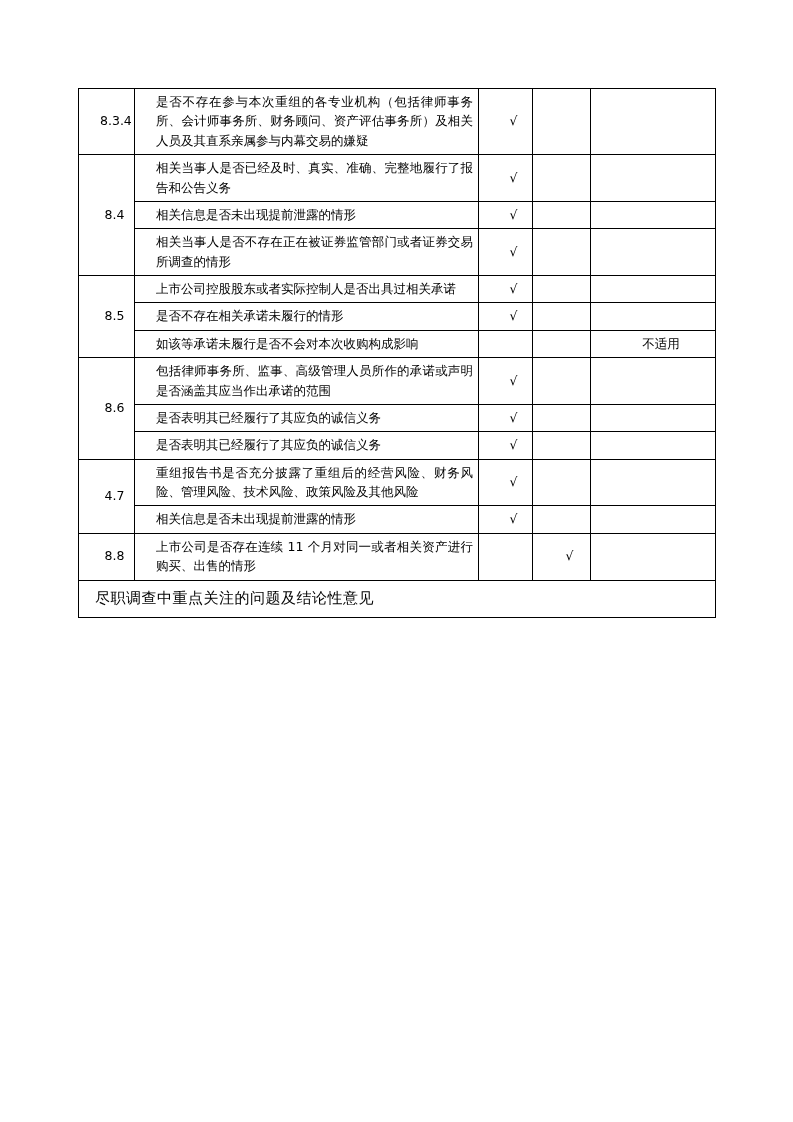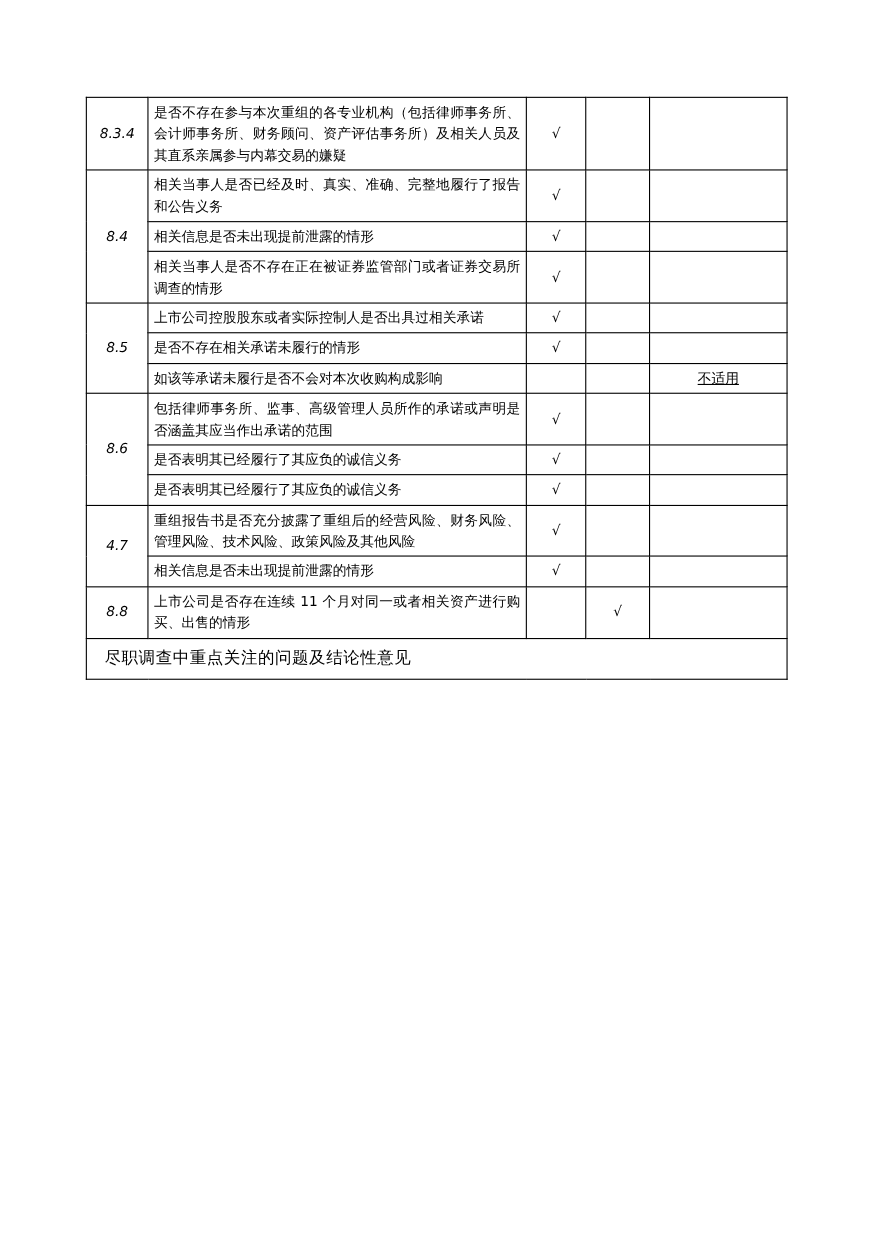--- a/index.html
+++ b/index.html
@@ -29,52 +29,50 @@
     width: 637px;
   }
   table.checklist {
     border-collapse: collapse;
     width: 637px;
     table-layout: fixed;
   }
   table.checklist td {
     border: 1px solid #000000;
     vertical-align: middle;
-    padding: 3px 5px 4px 5px;
+    padding: 3px 5px 4px 21px;
     font-size: 12.5px;
     line-height: 1.55;
     font-family: "DejaVu Sans", "Liberation Sans", sans-serif;
   }
   col.c-num { width: 56px; }
   col.c-item { width: 344px; }
   col.c-yes { width: 54px; }
   col.c-no { width: 58px; }
   col.c-na { width: 125px; }
 
   td.num {
     text-align: center;
     vertical-align: middle;
     font-size: 12.5px;
-    font-style: italic;
   }
   td.item {
     text-align: justify;
     text-justify: inter-ideograph;
     vertical-align: middle;
   }
   td.mark {
     text-align: center;
     vertical-align: middle;
     font-size: 13px;
   }
   td.na-text {
     text-align: center;
     vertical-align: middle;
     font-size: 12.5px;
-    text-decoration: underline;
   }
   tr.footer-row td {
     padding: 6px 5px 7px 16px;
     font-size: 15px;
     letter-spacing: 0.5px;
     text-align: left;
     vertical-align: middle;
   }
 </style>
 </head>

